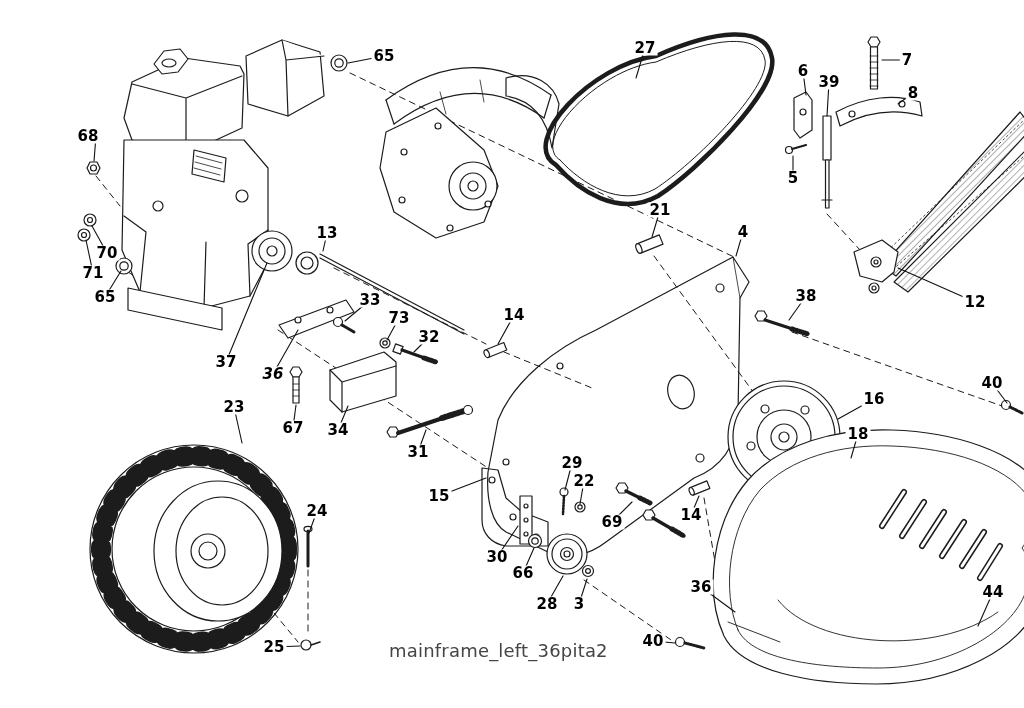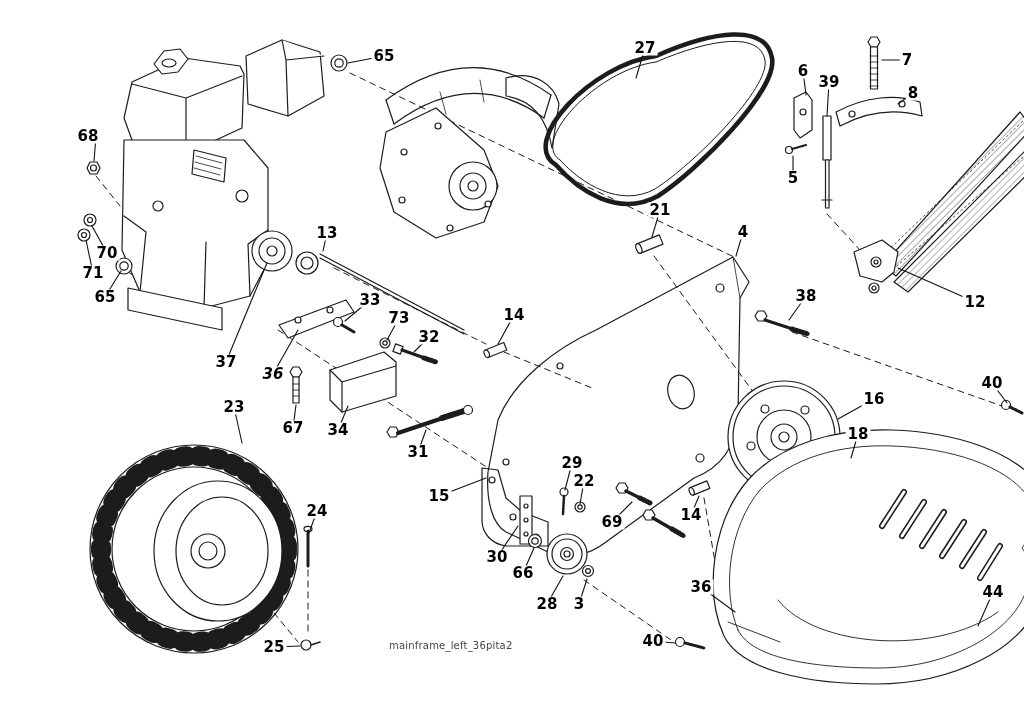--- a/index.html
+++ b/index.html
@@ -2,21 +2,21 @@
 <html><head>
 <meta charset="utf-8">
 <style>
   html,body{margin:0;padding:0;background:#fff;}
   .stage{position:relative;width:1024px;height:708px;background:#fff;overflow:hidden;
          font-family:"DejaVu Sans", sans-serif;margin-left:36px;}
   .stage svg{position:absolute;left:0;top:0;}
   #callout-layer{position:absolute;left:0;top:0;width:100%;height:100%;pointer-events:none;}
   .callout{position:absolute;transform:translate(-50%,-50%);font-weight:bold;font-size:15px;
            color:#000;background:#fff;padding:0 2px;line-height:1;white-space:nowrap;}
-  .caption{position:absolute;left:353px;top:640px;font-size:10px;color:#454545;letter-spacing:.2px;}
+  .caption{position:absolute;left:353px;top:640px;font-size:18px;color:#454545;letter-spacing:.2px;}
 </style>
 </head>
 <body>
 
 <div class="stage">
 
 <svg width="1024" height="708" viewBox="0 0 1024 708">
   <defs>
     <pattern id="hatch" width="5" height="5" patternUnits="userSpaceOnUse" patternTransform="rotate(45)">
       <line x1="0" y1="0" x2="0" y2="5" stroke="#1c1c1c" stroke-width="0.7"></line>

